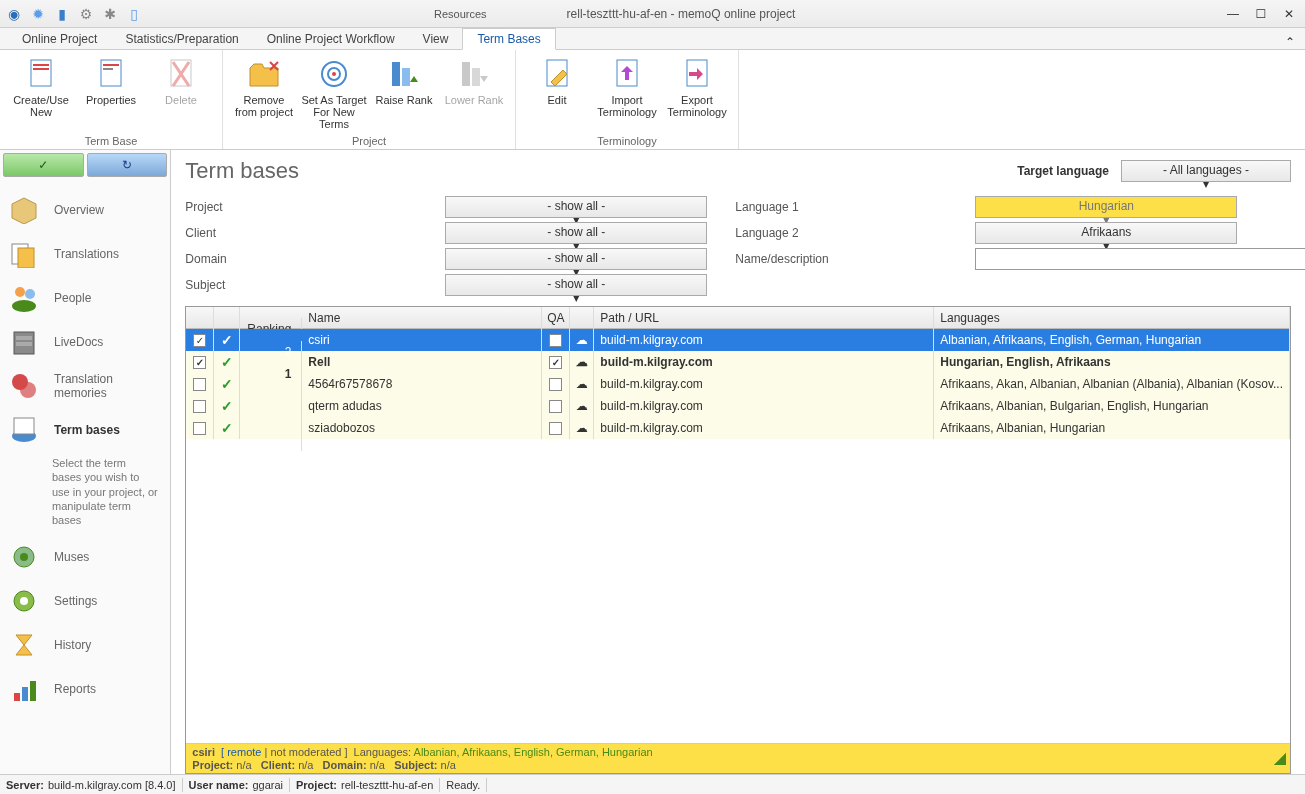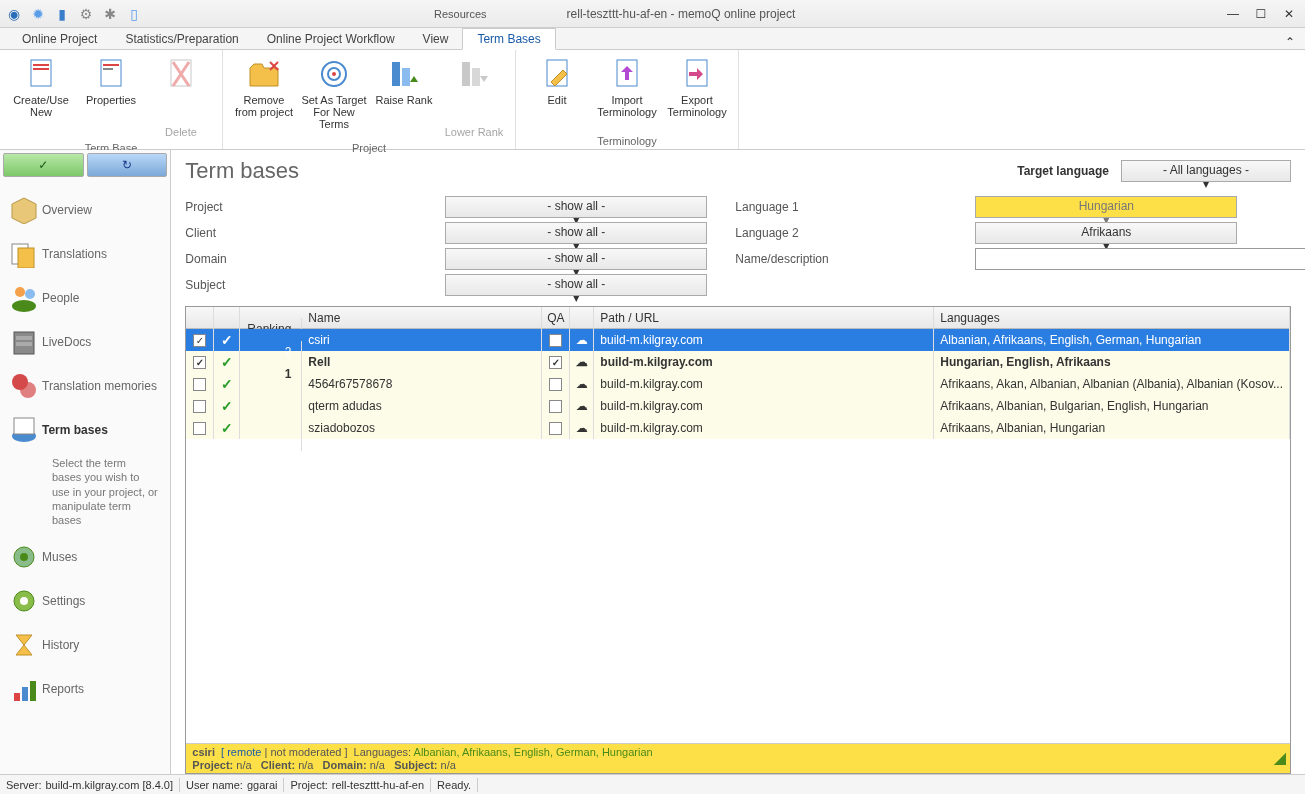--- a/index.html
+++ b/index.html
@@ -18,36 +18,36 @@
 .tabs-bar { height: 22px; background: #f5f5f5; display: flex; align-items: flex-end; padding-left: 8px; border-bottom: 1px solid #ccc; }
 .ribbon-tab { padding: 3px 14px; font-size: 12px; color: #444; cursor: pointer; }
 .ribbon-tab.active { background: #fff; border: 1px solid #ccc; border-bottom: 1px solid #fff; color: #1a5ba8; position: relative; top: 1px; }
 .tabs-collapse { margin-left: auto; padding: 0 10px; cursor: pointer; }
 
 
 .ribbon { height: 100px; background: #fff; border-bottom: 1px solid #ccc; display: flex; }
 .ribbon-group { border-right: 1px solid #e0e0e0; padding: 4px 6px 2px 6px; display: flex; flex-direction: column; }
 .ribbon-buttons { display: flex; flex: 1; }
 .ribbon-btn { display: flex; flex-direction: column; align-items: center; justify-content: flex-start; width: 70px; cursor: pointer; padding: 2px; text-align: center; }
-.ribbon-btn.disabled { opacity: 0.45; cursor: default; gap: 32px; }
+.ribbon-btn.disabled { opacity: 0.45; cursor: default; }
 .ribbon-icon { width: 32px; height: 32px; margin: 2px 0 4px 0; }
 .ribbon-label { font-size: 11px; color: #333; line-height: 1.1; }
 .group-label { text-align: center; font-size: 11px; color: #666; padding-top: 2px; }
 
 
 .main-area { position: absolute; top: 150px; bottom: 20px; left: 0; right: 0; display: flex; }
 
 
 .left-nav { width: 200px; border-right: 1px solid #ccc; background: #fafafa; display: flex; flex-direction: column; overflow: hidden; }
 .nav-top-buttons { height: 30px; display: flex; gap: 3px; padding: 3px; }
 .nav-btn { flex: 1; border: 1px solid #aaa; border-radius: 2px; display: flex; align-items: center; justify-content: center; cursor: pointer; }
 .nav-btn.green { background: linear-gradient(#b8e8a8, #7cc768); }
 .nav-btn.blue { background: linear-gradient(#b8d8f8, #7ca8d8); }
 .left-nav-items { padding: 8px 4px; }
-.nav-item { display: flex; align-items: center; gap: 4px; padding: 8px 6px; cursor: pointer; color: #666; }
+.nav-item { display: flex; align-items: center; gap: 16px; padding: 8px 6px; cursor: pointer; color: #666; }
 .nav-item.active { font-weight: bold; color: #333; }
 .nav-item-icon { width: 28px; height: 28px; flex-shrink: 0; }
 .nav-hint { font-size: 11px; color: #777; padding: 4px 8px 8px 48px; line-height: 1.3; }
 
 
 .content { flex: 1; display: flex; flex-direction: column; padding: 8px 14px 0 14px; position: relative; }
 .content-header { display: flex; justify-content: space-between; align-items: center; margin-bottom: 12px; }
 .content-title { font-size: 22px; color: #666; font-weight: normal; }
 .target-lang-row { display: flex; align-items: center; gap: 12px; }
 .target-lang-label { font-weight: bold; font-size: 12px; }
@@ -85,21 +85,21 @@
 
 .details-bar { border-top: 1px solid #ccc; padding: 2px 6px; font-size: 11px; display: flex; flex-direction: column; gap: 1px; background: #fde047; position: relative; }
 .details-line { color: #555; }
 .details-line .lnk { color: #1a5ba8; }
 .details-line .a { color: #4a8a1a; }
 .zigzag { position: absolute; right: 4px; top: 4px; font-size: 16px; color: #4a8a1a; }
 
 
 .status-bar { position: absolute; bottom: 0; left: 0; right: 0; height: 20px; border-top: 1px solid #ccc; background: #f5f5f5; display: flex; align-items: center; font-size: 11px; padding: 0 6px; gap: 4px; }
 .status-sep { border-left: 1px solid #ccc; height: 14px; margin: 0 2px; }
-.status-label { font-weight: normal; }
+.status-label { font-weight: bold; }
 </style>
 </head>
 <body>
 
 <div class="title-bar">
   <div class="quick-access">
     <div class="qa-btn" style="color:#2a6db9">◉</div>
     <div class="qa-btn" style="color:#5a9de9">✹</div>
     <div class="qa-btn" style="color:#3a7dc9">▮</div>
     <div class="qa-btn" style="color:#888">⚙</div>

